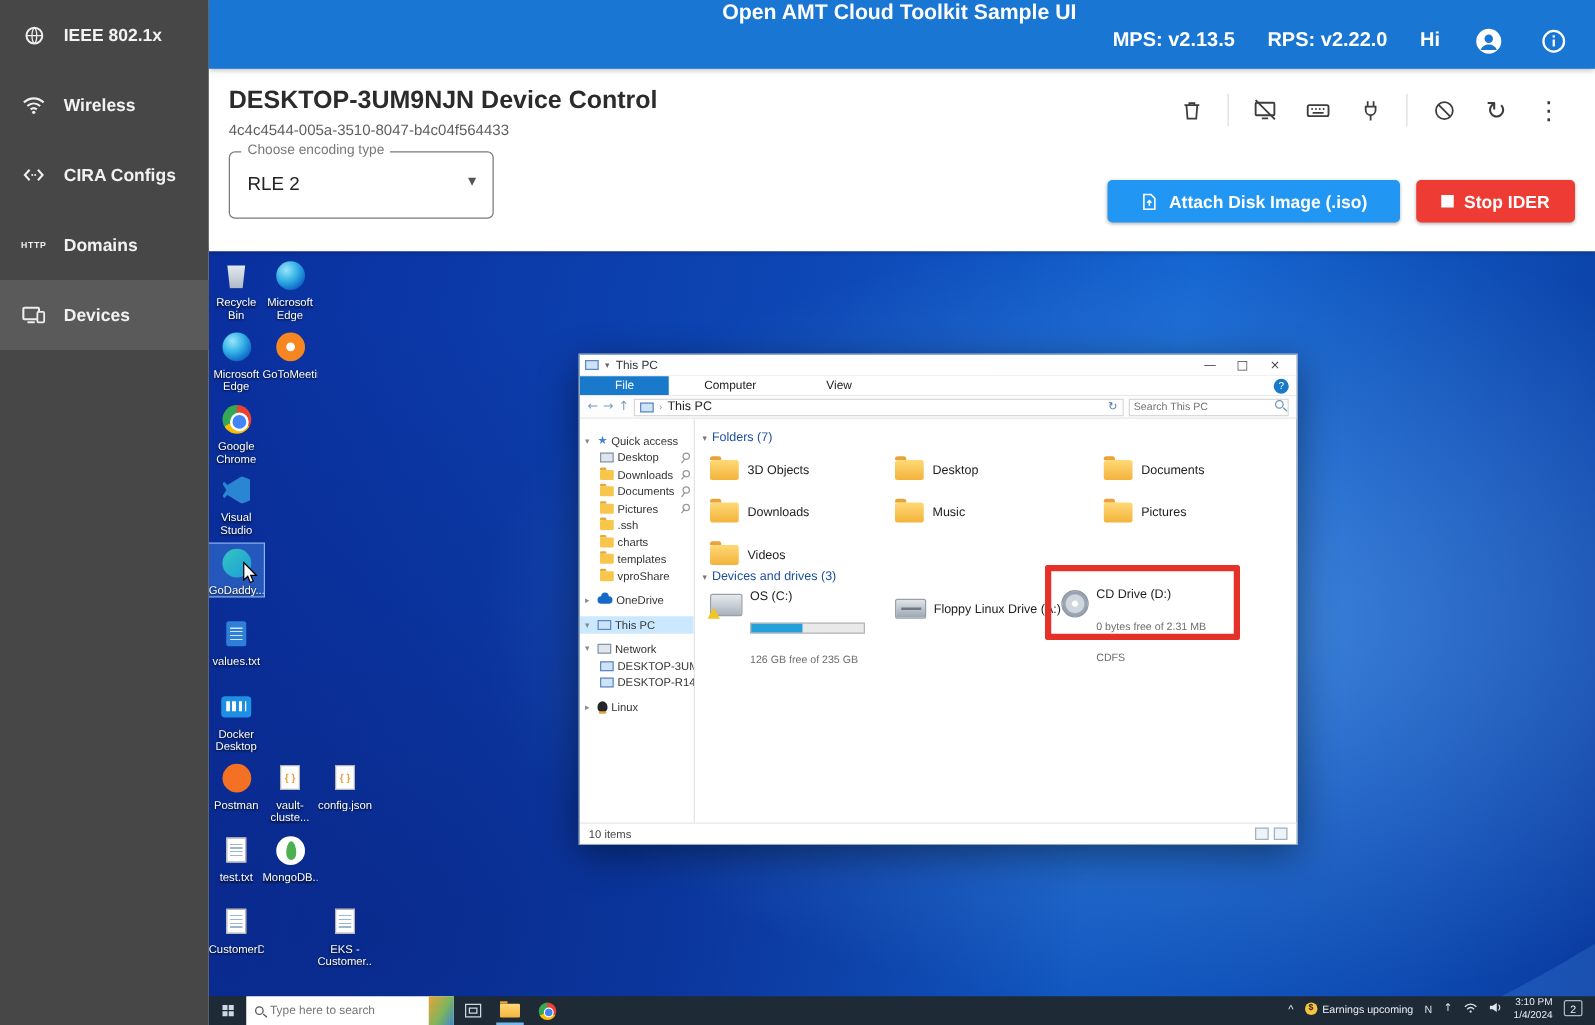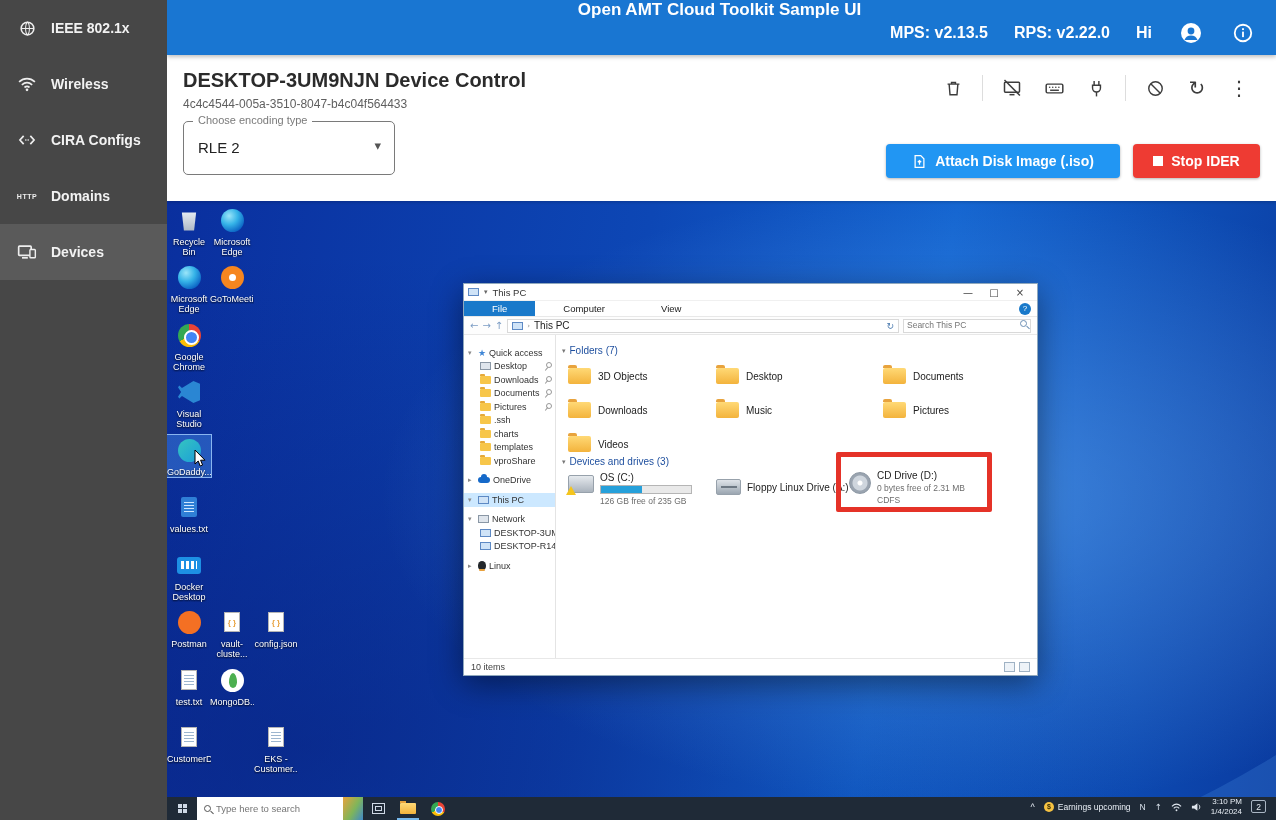--- a/index.html
+++ b/index.html
@@ -114,21 +114,21 @@
   .pin::after { content:""; position:absolute; left:1.5px; top:4.5px; width:1.2px; height:4px; background:#999; transform:rotate(40deg); }
 
   .fx-content { position:absolute; left:92px; top:0; right:0; bottom:0; }
   .sec-head { position:absolute; display:flex; align-items:center; gap:4px; font-size:10px; color:#1d4e9e; }
   .sec-head .chev { color:#777; font-size:7px; }
   .fx-tile { position:absolute; width:140px; height:30px; display:flex; align-items:center; gap:7px; cursor:pointer; }
   .folder-ico { width:23px; height:16px; background:linear-gradient(#ffd976,#f3b33c); border-radius:2px; position:relative; flex:none; }
   .folder-ico::before { content:""; position:absolute; top:-3px; left:0; width:9px; height:3px; background:#e8a33d; border-radius:2px 2px 0 0; }
   .tile-label { font-size:10px; color:#222; }
   .drv-tile { position:absolute; display:flex; align-items:flex-start; gap:6px; cursor:pointer; }
-  .drv-col { display:flex; flex-direction:column; gap:2px; }
+  .drv-col { display:flex; flex-direction:column; gap:15px; }
   .drv-ico { flex:none; position:relative; }
   .drv-ico.hdd { width:26px; height:18px; background:linear-gradient(#e6eaee,#aab3bd); border-radius:2px; border:1px solid #97a1ab; margin-top:3px; }
   .warn { position:absolute; left:-3px; bottom:-3px; width:0; height:0; border-left:5px solid transparent; border-right:5px solid transparent; border-bottom:9px solid #f5c51d; }
   .drv-ico.floppy { width:25px; height:16px; background:linear-gradient(#dfe4e9,#9ba6b1); border-radius:2px; border:1px solid #97a1ab; margin-top:3px; }
   .drv-ico.floppy::after { content:""; position:absolute; left:4px; top:6px; width:16px; height:2px; background:#6d7883; }
   .drv-ico.cd { width:22px; height:22px; border-radius:50%; background:radial-gradient(circle,#fff 0 2px,#cfd6de 3px 7px,#9aa4b0 8px 11px); border:1px solid #8d98a4; margin-top:2px; }
   .usage { width:92px; height:9px; border:1px solid #b5b5b5; background:#e9e9e9; }
   .usage i { display:block; height:100%; background:#26a0da; }
   .drv-detail { font-size:8.5px; color:#6d6d6d; line-height:10px; }
   .red-box { position:absolute; left:280px; top:117px; width:156px; height:60px; border:5px solid #e53228; border-radius:2px; z-index:6; pointer-events:none; }

